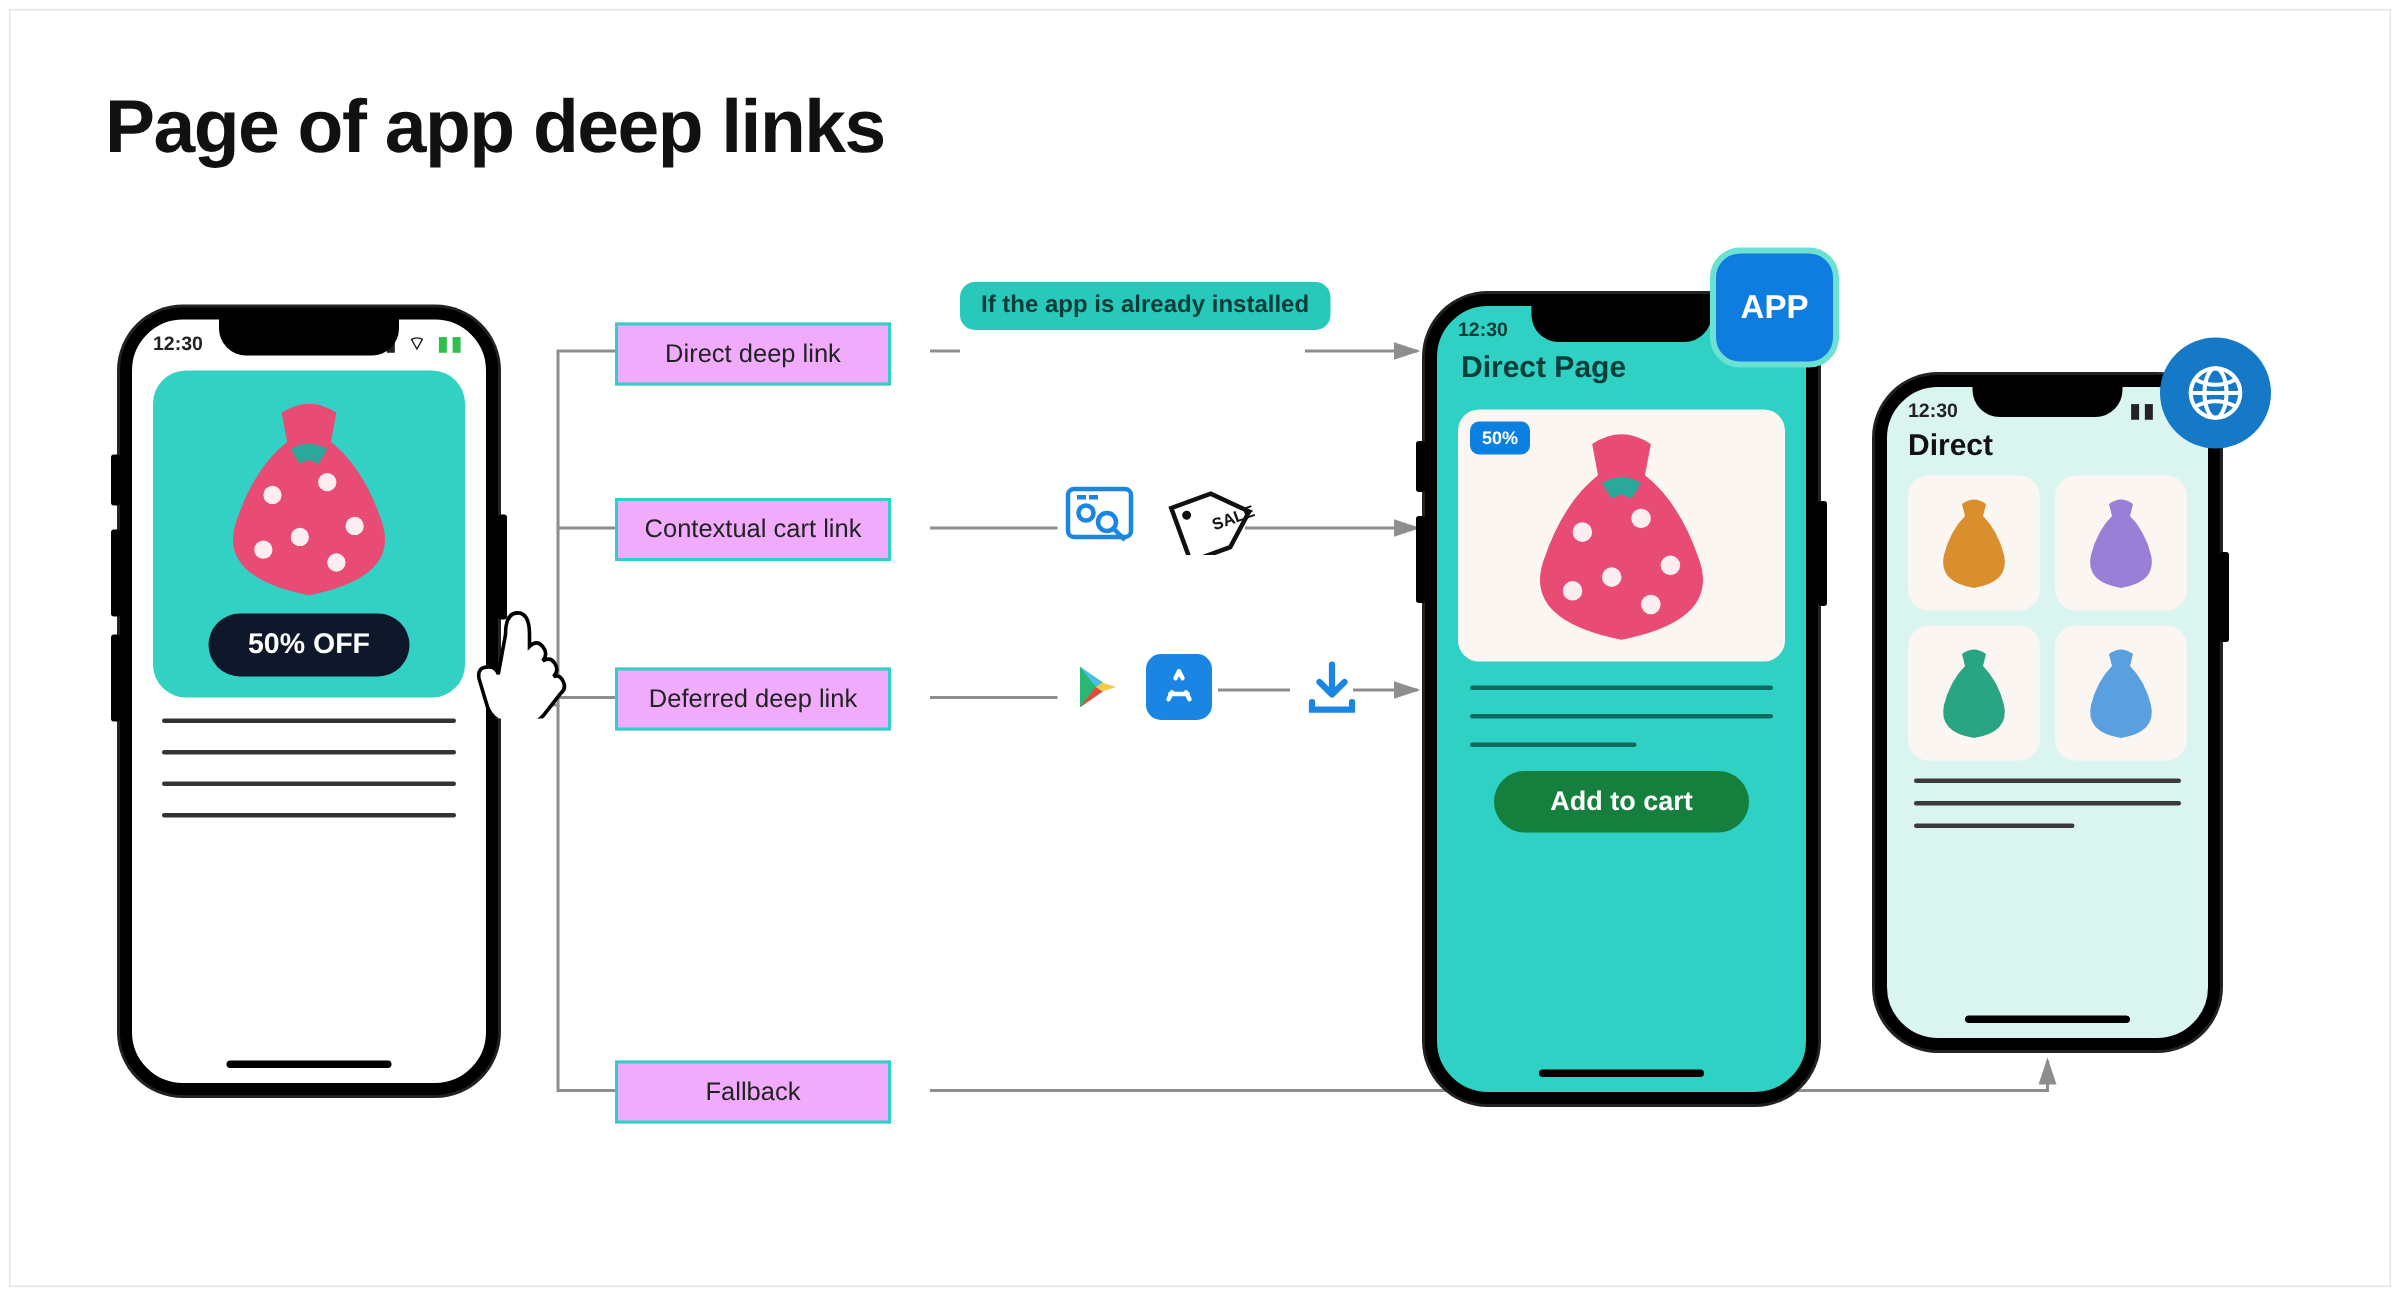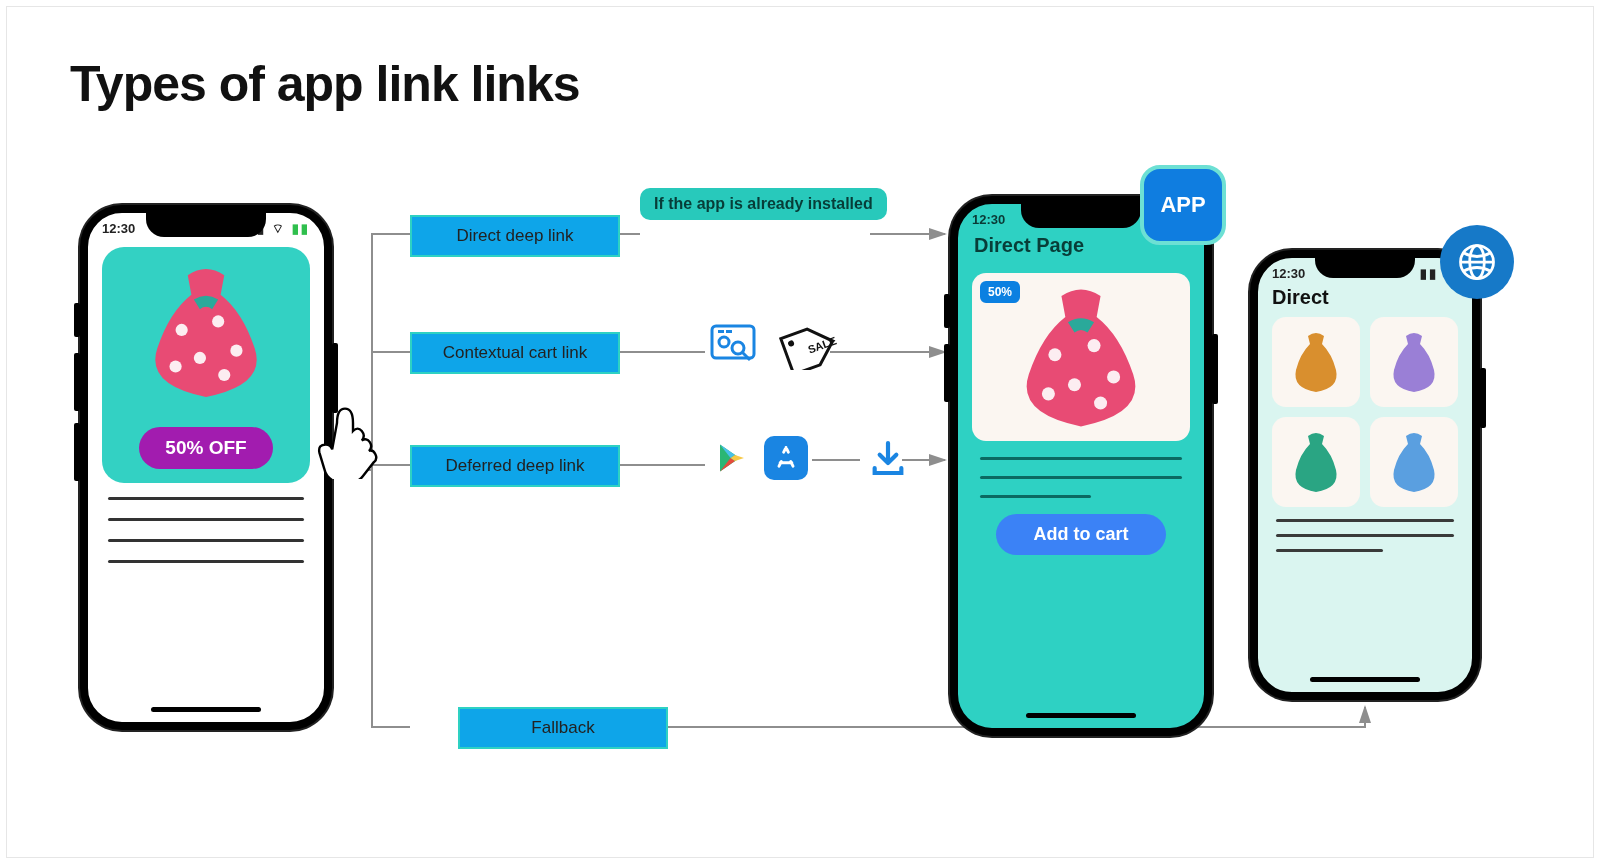--- a/index.html
+++ b/index.html
@@ -60,23 +60,23 @@
   }
   #phone-src .card {
     margin: 10px 14px 0 14px;
     background: #33d1c3;
     border-radius: 22px;
     padding: 16px 12px 14px 12px;
     text-align: center;
   }
   .dress-svg { display: block; margin: 0 auto; }
   .cta {
-    margin-top: 24px;
+    margin-top: 6px;
     display: inline-block;
-    background: #a21caf;
+    background: #0f172a;
     color: #fff;
     font-weight: 700;
     border-radius: 28px;
     padding: 10px 26px;
     font-size: 19px;
   }
   .stub-lines { margin: 14px 20px 0 20px; }
   .stub-lines div {
     height: 3px; background: #333; margin-bottom: 18px; border-radius: 2px;
   }
@@ -109,21 +109,21 @@
     position: absolute; left: 8px; top: 8px;
     background: #0b80e1; color: #fff; font-weight: 700;
     font-size: 12px; padding: 4px 8px; border-radius: 6px;
   }
   .teal-lines { margin: 14px 22px 0 22px; }
   .teal-lines div { height: 3px; background: #0b6a62; margin-bottom: 16px; border-radius: 2px; }
   .teal-lines .short { width: 55%; }
   .addcart {
     margin: 6px auto 0 auto;
     display: block; width: 170px; text-align: center;
-    background: #3b82f6; color: #fff; font-weight: 700;
+    background: #15803d; color: #fff; font-weight: 700;
     border-radius: 26px; padding: 10px 0; font-size: 18px;
   }
 
   
   #phone-web {
     left: 1250px; top: 250px; width: 230px; height: 450px; background: #daf5f0;
   }
   #phone-web .ptitle {
     margin: 4px 14px 8px 14px; font-size: 20px; font-weight: 700; color: #111;
   }
@@ -155,31 +155,31 @@
     left: 1440px; top: 225px;
     width: 74px; height: 74px; border-radius: 50%;
     background: #1679c8;
     display: flex; align-items: center; justify-content: center;
   }
 
   
   .flow-box {
     position: absolute;
     border: 2px solid #2ed1c3;
-    background: #0ea5e9;
+    background: #f0abfc;
     padding: 9px 0;
     text-align: center;
     font-size: 17px;
     color: #222;
-    width: 210px;
+    width: 184px;
   }
   #box-direct     { left: 410px; top: 215px; }
   #box-contextual { left: 410px; top: 332px; }
   #box-deferred   { left: 410px; top: 445px; }
-  #box-fallback   { left: 410px; top: 707px; margin-left: 48px; }
+  #box-fallback   { left: 410px; top: 707px; }
 
   .pill-note {
     position: absolute;
     left: 640px; top: 188px;
     background: #28c9bb; color: #073d38;
     font-size: 16px; font-weight: 600;
     padding: 7px 14px; border-radius: 10px;
   }
 
   
@@ -198,21 +198,21 @@
   
   svg.flows {
     position: absolute; left: 0; top: 0; width: 1600px; height: 864px;
     pointer-events: none;
   }
 </style>
 </head>
 <body>
 
 <div class="frame"></div>
-<div class="title">Types of app link links</div>
+<div class="title">Page of app deep links</div>
 
 <svg class="flows">
   <defs>
     <marker id="arr" markerWidth="10" markerHeight="10" refX="8" refY="3" orient="auto">
       <path d="M0,0 L9,3 L0,6 Z" fill="#8e8e8e"></path>
     </marker>
   </defs>
 
   <path d="M 332 470 h 40 V 234 h 38" stroke="#8e8e8e" stroke-width="2" fill="none"></path>
   <path d="M 372 352 h 38" stroke="#8e8e8e" stroke-width="2" fill="none"></path>

